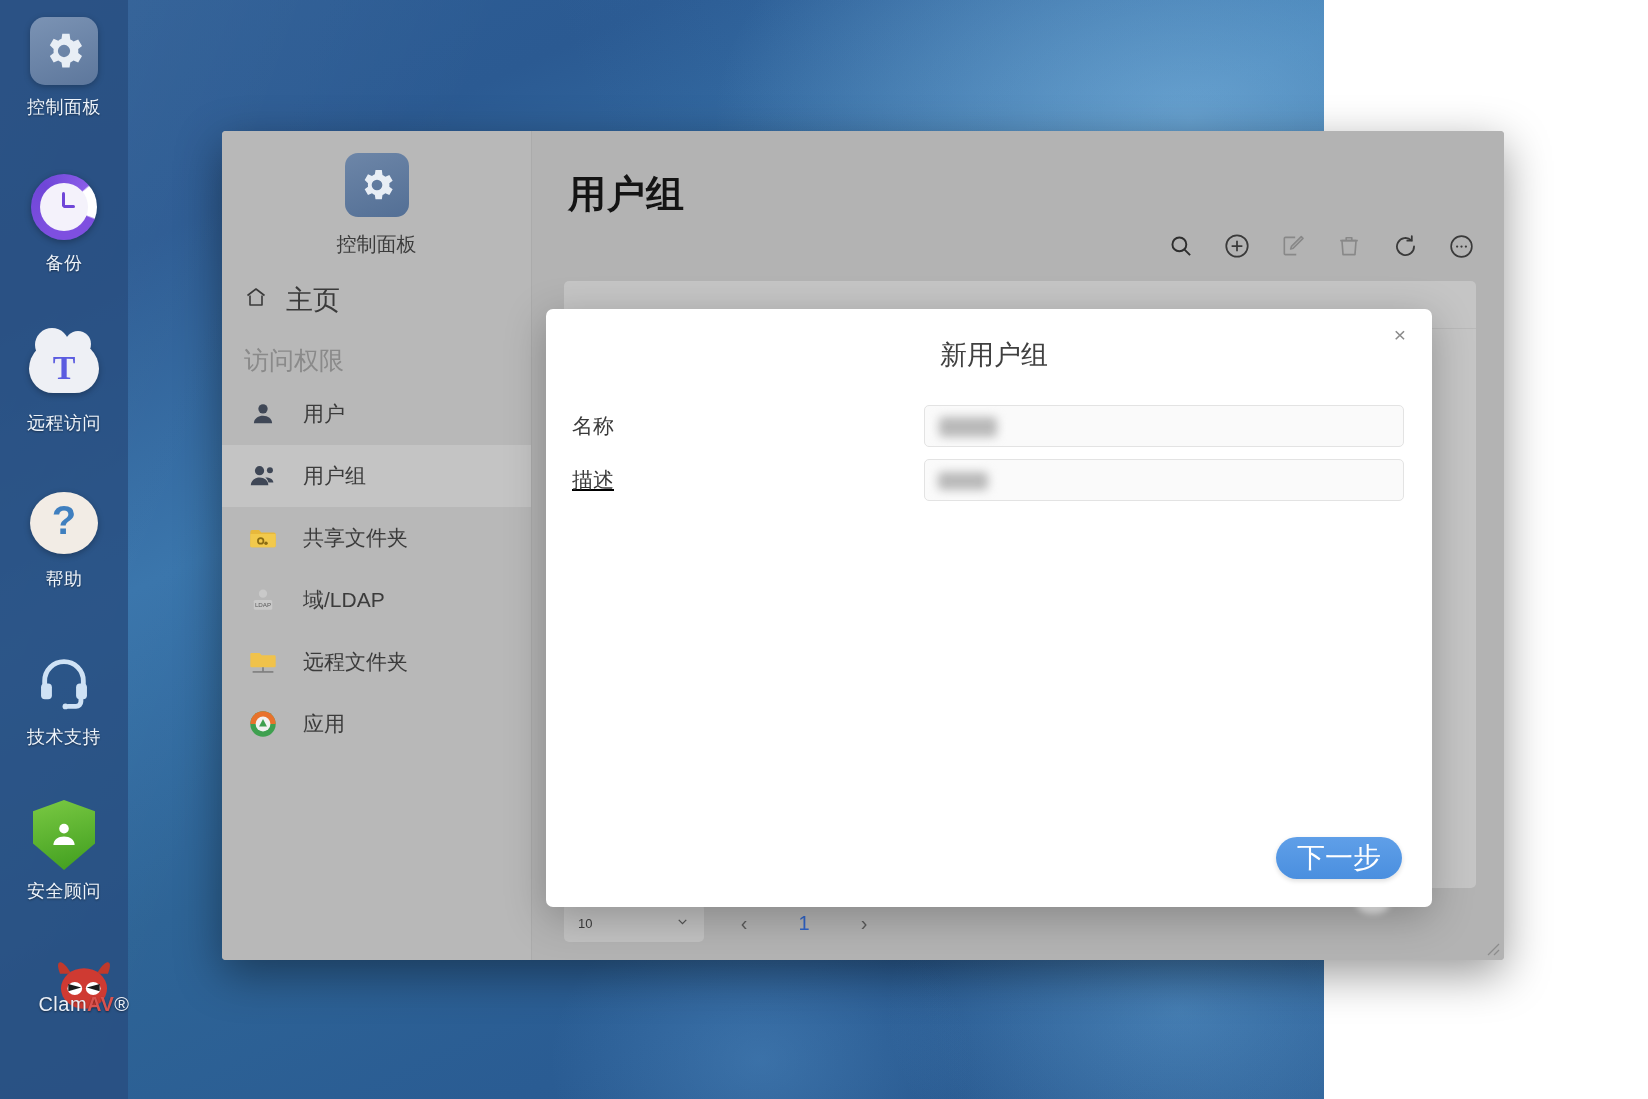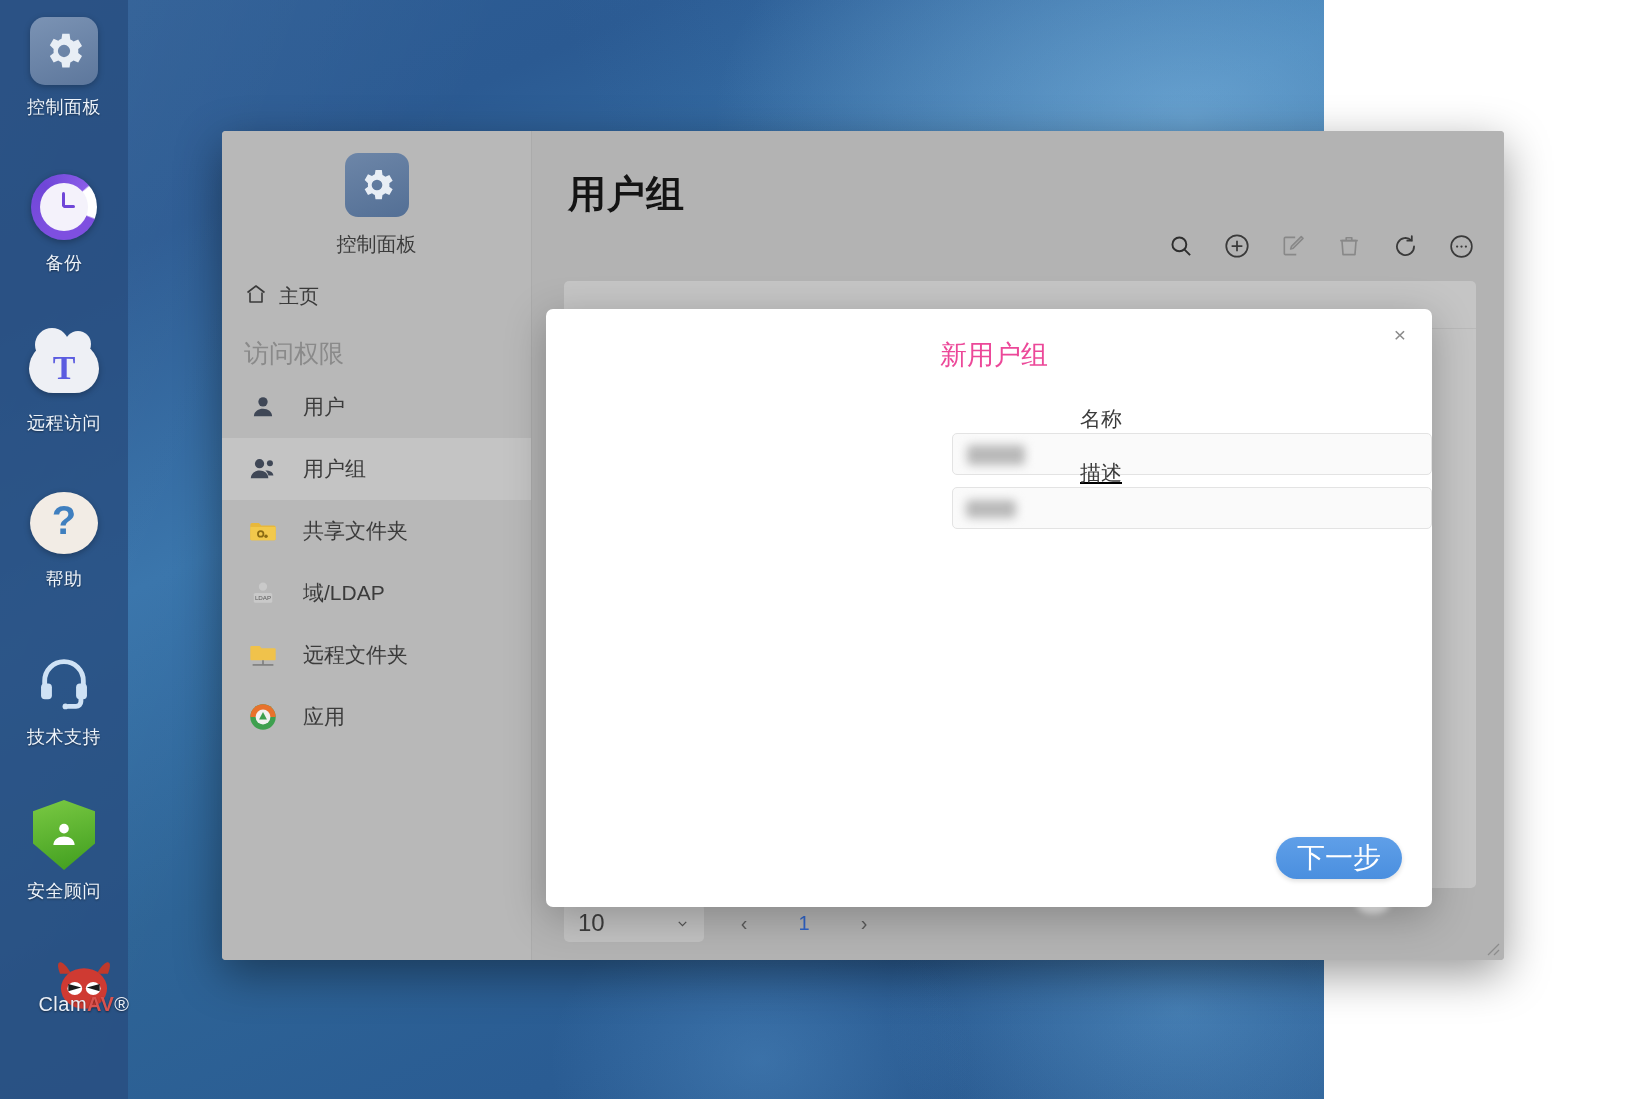--- a/index.html
+++ b/index.html
@@ -179,22 +179,22 @@
   #panel-brand .tile {
     width:64px;height:64px;border-radius:13px;
     background: linear-gradient(160deg,#6d86a8,#536f95);
     display:flex;align-items:center;justify-content:center;
   }
   #panel-brand .name {
     margin-top:14px; font-size:20px; color:#3c3c3c;
   }
   #home-row {
     margin: 24px 0 0 22px;
-    display:flex; align-items:center; gap:11px;
-    font-size:20px; color:#3a3a3a; cursor:pointer;
+    display:flex; align-items:center; gap:18px;
+    font-size:27px; color:#3a3a3a; cursor:pointer;
   }
   #search-box {
     margin: 17px 20px 0 20px;
     height: 40px;
     background: #c2c2c2;
     border-radius: 6px;
     display:flex; align-items:center;
     padding: 0 12px;
     cursor: text;
   }
@@ -252,21 +252,21 @@
 
   #pagination {
     position:absolute; left:32px; bottom:18px;
     display:flex; align-items:center; gap:20px;
   }
   #page-size {
     width:140px; height:38px;
     background:#c2c2c2; border-radius:5px;
     display:flex; align-items:center; justify-content:space-between;
     padding: 0 14px;
-    font-size:24px; color:#3d3d3d; cursor:pointer;
+    font-size:13px; color:#3d3d3d; cursor:pointer;
   }
   .pg-btn {
     width:40px;height:38px;display:flex;align-items:center;justify-content:center;
     font-size:20px;color:#5a5a5a;cursor:pointer;
   }
   .pg-num { color:#2f63c7; font-size:20px; }
 
   #resize-grip {
     position:absolute; right:4px; bottom:4px; width:18px; height:18px;
     cursor: nwse-resize;
@@ -282,26 +282,26 @@
   }
   #modal-close {
     position:absolute; right:18px; top:12px;
     width:28px;height:28px;
     display:flex;align-items:center;justify-content:center;
     color:#8a8a8a; font-size:21px; cursor:pointer;
   }
   #modal-title {
     position:absolute; left:0; right:0; top:28px;
     text-align:center;
-    font-size:27px; color:#ec4899;
+    font-size:27px; color:#404040;
     padding-left: 10px;
   }
   .field-row {
     position:absolute; left:0; right:0;
-    display:flex; align-items:flex-end;flex-direction:column;
+    display:flex; align-items:center;
   }
   .field-label {
     width: 378px;
     padding-left: 26px;
     font-size:21px; color:#3a3a3a;
   }
   .field-input {
     width: 480px; height: 42px;
     background:#fafafa;
     border:1px solid #e3e3e3;

